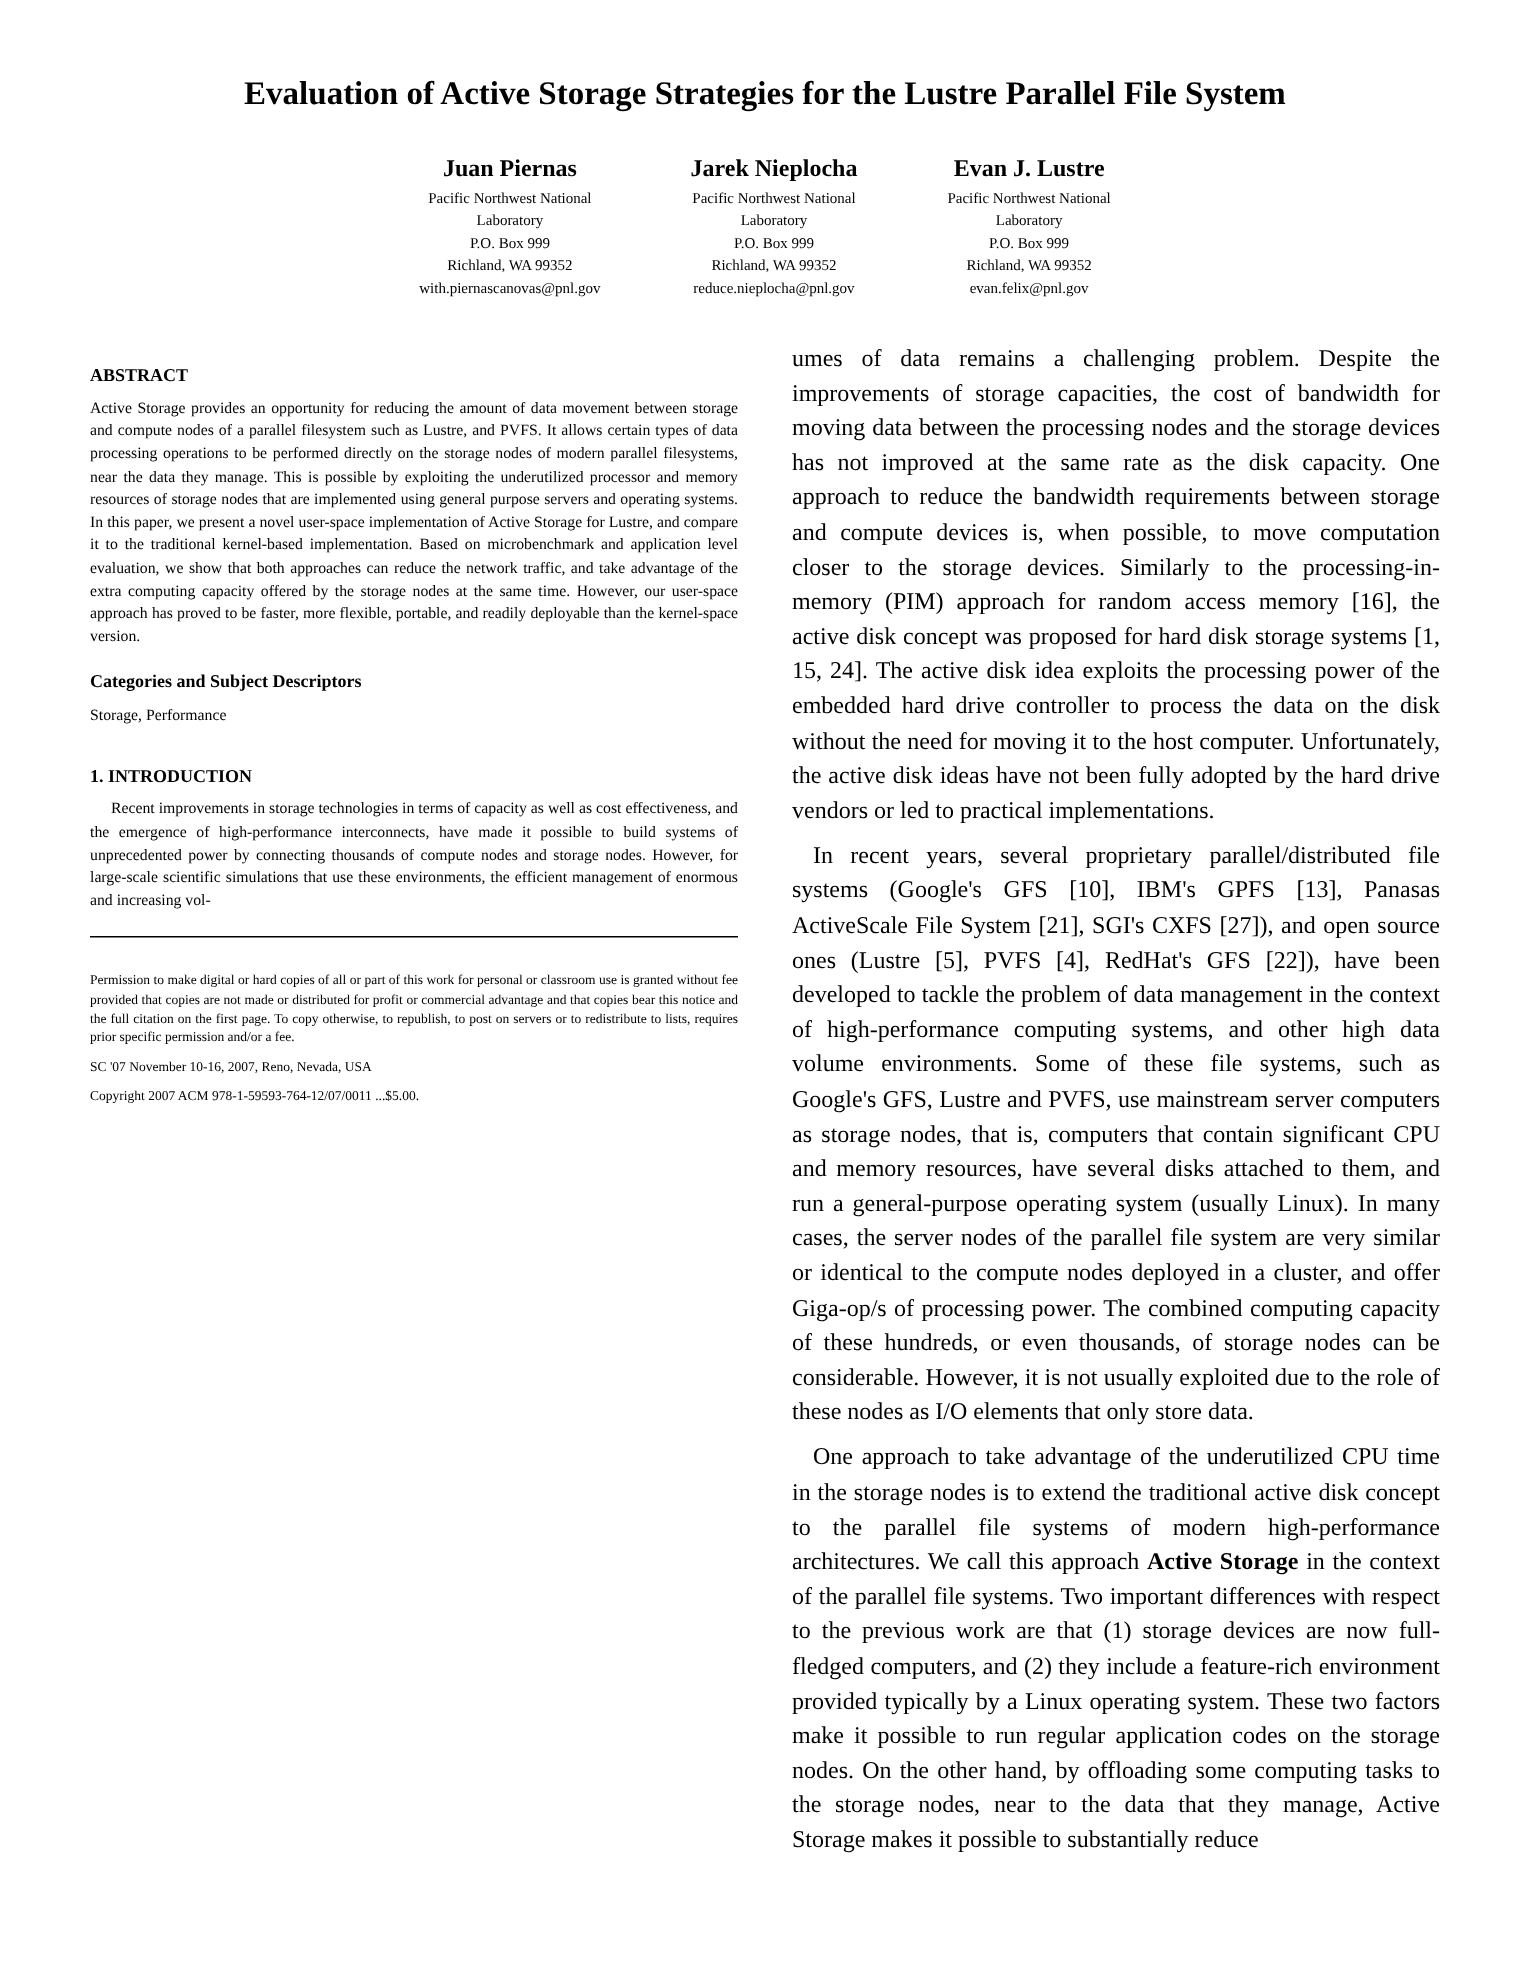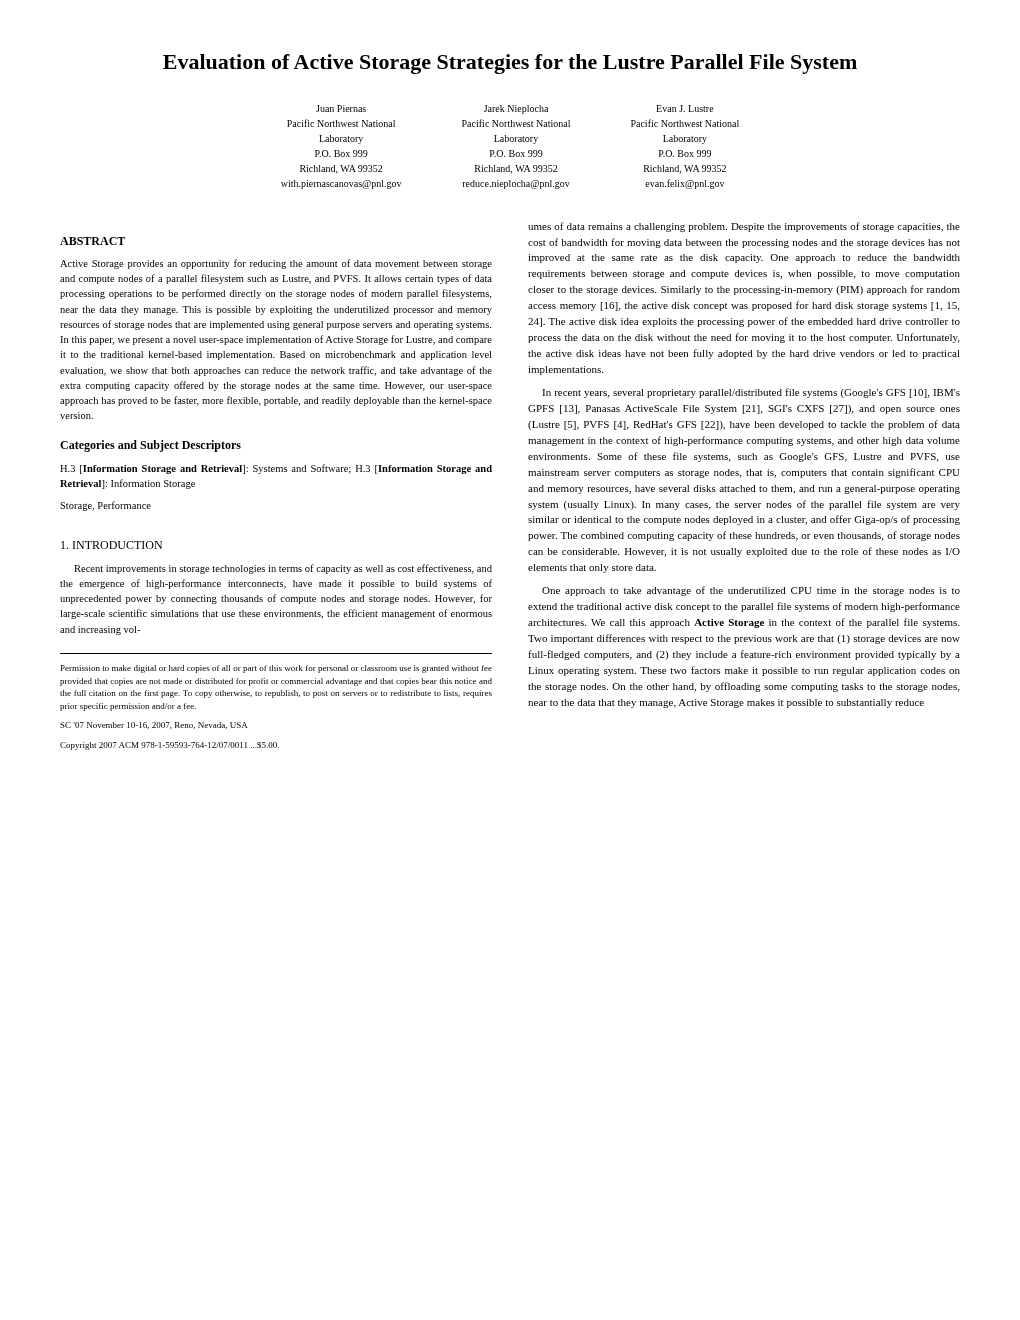--- a/index.html
+++ b/index.html
@@ -30,67 +30,67 @@
       display: flex;
       justify-content: center;
       gap: 60px;
       margin-bottom: 20px;
     }
     .author-block {
       text-align: center;
       line-height: 1.5;
     }
     .author-name {
-      font-size: 10px;
-      font-weight: normal;
+      font-size: 16px;
+      font-weight: bold;
     }
     .author-affil {
       font-size: 10px;
     }
     .two-col {
       display: flex;
       gap: 24px;
       margin-top: 16px;
     }
     .col-left {
       flex: 1;
       font-size: 10.5px;
       line-height: 1.45;
     }
     .col-right {
       flex: 1;
-      font-size: 11px;
+      font-size: 16px;
       line-height: 1.45;
       margin-left: 12px;
     }
     .section-title {
       font-size: 12px;
       font-weight: bold;
       margin-top: 14px;
       margin-bottom: 6px;
     }
     .section-title-numbered {
       font-size: 12px;
-      font-weight: normal;
+      font-weight: bold;
       margin-top: 24px;
       margin-bottom: 6px;
     }
     p {
       margin-bottom: 7px;
       text-align: justify;
     }
     .indent {
       text-indent: 14px;
     }
     .footer-note {
       font-size: 9px;
       line-height: 1.4;
       margin-top: 16px;
       border-top: 1px solid #000;
-      padding-top: 8px;
+      padding-top: 22px;
     }
     .bold-inline {
       font-weight: bold;
     }
   </style>
 </head>
 <body>
 
 <div>
 
@@ -129,23 +129,20 @@
   </div>
 
   <div class="two-col">
 
     <div class="col-left">
 
       <div class="section-title">ABSTRACT</div>
       <p>Active Storage provides an opportunity for reducing the amount of data movement between storage and compute nodes of a parallel filesystem such as Lustre, and PVFS. It allows certain types of data processing operations to be performed directly on the storage nodes of modern parallel filesystems, near the data they manage. This is possible by exploiting the underutilized processor and memory resources of storage nodes that are implemented using general purpose servers and operating systems. In this paper, we present a novel user-space implementation of Active Storage for Lustre, and compare it to the traditional kernel-based implementation. Based on microbenchmark and application level evaluation, we show that both approaches can reduce the network traffic, and take advantage of the extra computing capacity offered by the storage nodes at the same time. However, our user-space approach has proved to be faster, more flexible, portable, and readily deployable than the kernel-space version.</p>
 
       <div class="section-title">Categories and Subject Descriptors</div>
-      <p>
-        H.3 [<span class="bold-inline">Information Storage and Retrieval</span>]: Systems and Software; H.3 [<span class="bold-inline">Information Storage and Retrieval</span>]: Information Storage
-      </p>
 
       <p>Storage, Performance</p>
 
       <div class="section-title-numbered">1.   INTRODUCTION</div>
       <p class="indent">Recent improvements in storage technologies in terms of capacity as well as cost effectiveness, and the emergence of high-performance interconnects, have made it possible to build systems of unprecedented power by connecting thousands of compute nodes and storage nodes. However, for large-scale scientific simulations that use these environments, the efficient management of enormous and increasing vol-</p>
 
       <div class="footer-note">
         <p>Permission to make digital or hard copies of all or part of this work for personal or classroom use is granted without fee provided that copies are not made or distributed for profit or commercial advantage and that copies bear this notice and the full citation on the first page. To copy otherwise, to republish, to post on servers or to redistribute to lists, requires prior specific permission and/or a fee.</p>
         <p>SC '07 November 10-16, 2007, Reno, Nevada, USA</p>
         <p>Copyright 2007 ACM 978-1-59593-764-12/07/0011 ...$5.00.</p>

